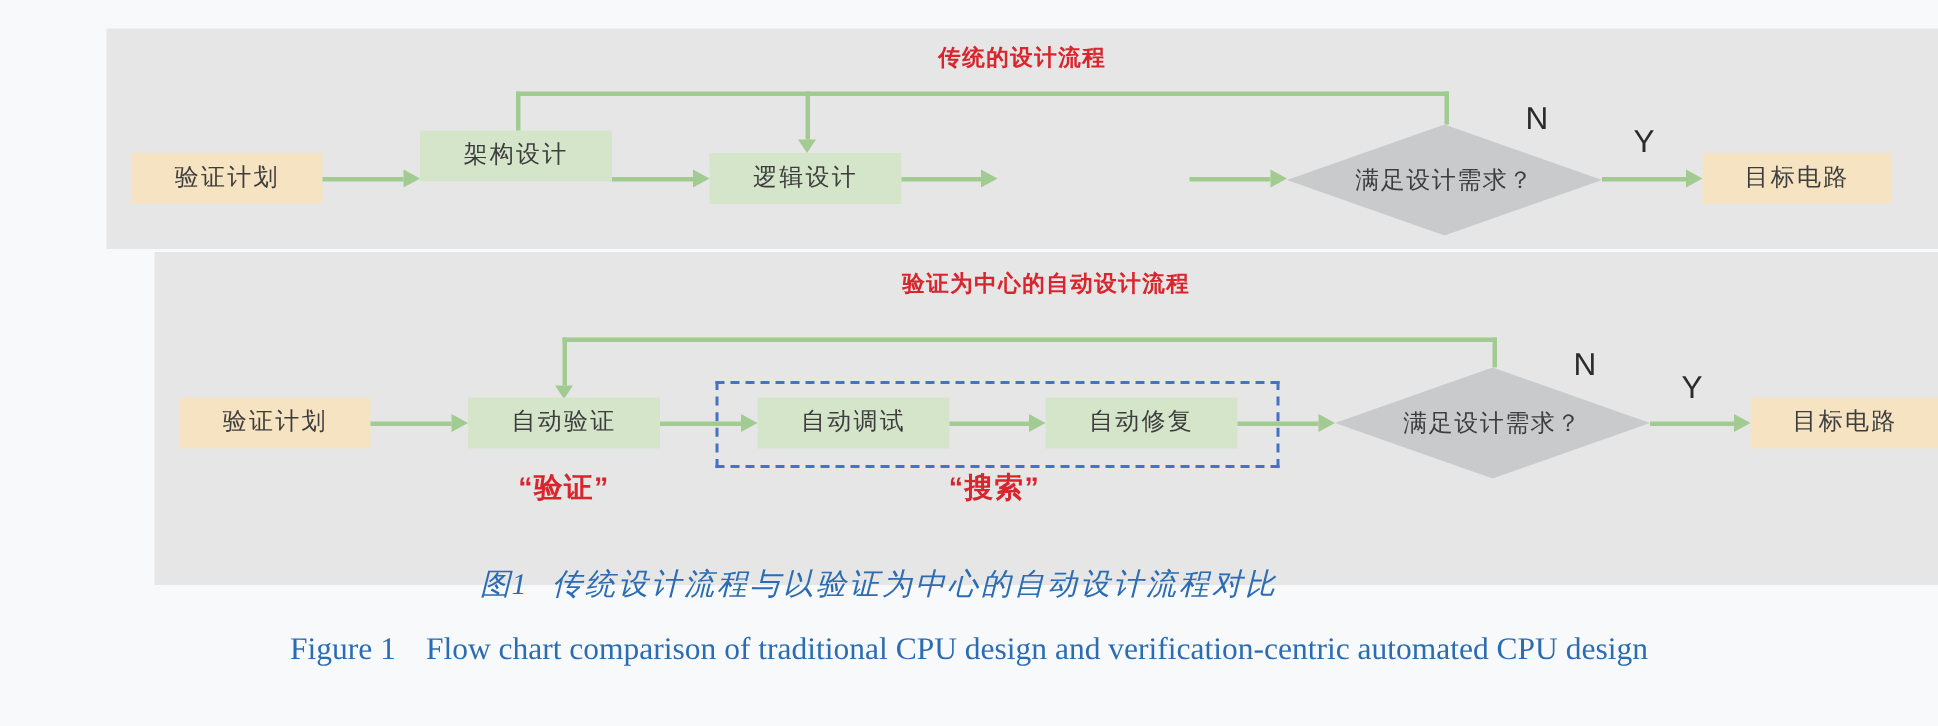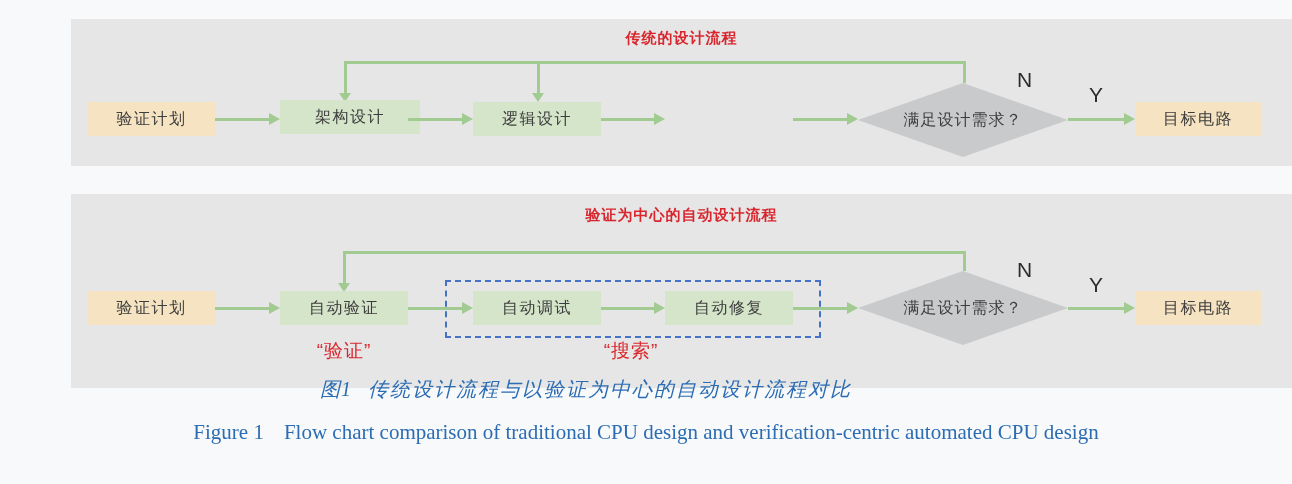--- a/index.html
+++ b/index.html
@@ -6,21 +6,21 @@
   body{
     width:1292px;height:484px;position:relative;overflow:hidden;
     background:var(--page_bg);
     font-family:"Liberation Sans","DejaVu Sans",sans-serif;
   }
   .panel{
     position:absolute;left:71px;right:0;
     background:var(--panel_bg);
   }
   .panel-top{top:19px;height:147px;}
-  .panel-bottom{top:194px;height:194px;}
+  .panel-bottom{top:168px;height:222px;margin-left:32px;}
   .panel-title{
     position:absolute;top:10px;left:0;width:100%;text-align:center;
     font-size:15px;font-weight:bold;color:var(--title_red);letter-spacing:1px;
   }
   .panel-bottom .panel-title{top:12px;}
   .node{
     position:absolute;height:34px;line-height:34px;text-align:center;
     font-size:16px;color:var(--node_text);letter-spacing:1.5px;
   }
   .tan{background:var(--plan_box);}
@@ -39,21 +39,21 @@
   .ah-d{position:absolute;width:0;height:0;
     border-left:6px solid transparent;border-right:6px solid transparent;
     border-top:9px solid var(--arrow_green);}
   .branch-label{
     position:absolute;font-size:21px;color:#2b2b2b;letter-spacing:0;
   }
   .dashed-group{
     position:absolute;border:2px dashed var(--dashed_blue);background:transparent;
   }
   .annotation{
-    position:absolute;text-align:center;font-size:19px;font-weight:normal;
+    position:absolute;text-align:center;font-size:19px;font-weight:bold;
     color:var(--title_red);letter-spacing:1px;
   }
   .caption-zh{
     position:absolute;top:376px;left:0;width:100%;text-align:center;
     transform:translateX(-60px);
     font-family:"Liberation Serif","DejaVu Serif",serif;font-style:italic;
     font-size:20px;color:var(--caption_blue);letter-spacing:2px;
   }
   .caption-zh .cap-label{margin-right:16px;letter-spacing:1px;}
   .caption-en{
@@ -70,21 +70,21 @@
   <div class="panel-title">传统的设计流程</div>
 
   <div class="hline" style="left:273px;top:42px;width:622px"></div>
   <div class="vline" style="left:273px;top:42px;height:32px"></div>
   <div class="ah-d" style="left:268px;top:74px"></div>
   <div class="vline" style="left:466px;top:42px;height:32px"></div>
   <div class="ah-d" style="left:461px;top:74px"></div>
   <div class="vline" style="left:892px;top:42px;height:22px"></div>
 
   <div class="node tan" style="left:17px;top:83px;width:127px">验证计划</div>
-  <div class="node green" style="left:209px;top:81px;width:140px">架构设计</div>
+  <div class="node green" style="left:209px;top:68px;width:128px">架构设计</div>
   <div class="node green" style="left:402px;top:83px;width:128px">逻辑设计</div>
   <div class="diamond" style="left:787px;top:64px;width:210px;height:74px">
     <span>满足设计需求？</span>
   </div>
   <div class="node tan" style="left:1064px;top:83px;width:126px">目标电路</div>
 
   <div class="hline" style="left:144px;top:99px;width:54px"></div>
   <div class="ah-r" style="left:198px;top:94px"></div>
   <div class="hline" style="left:337px;top:99px;width:54px"></div>
   <div class="ah-r" style="left:391px;top:94px"></div>

